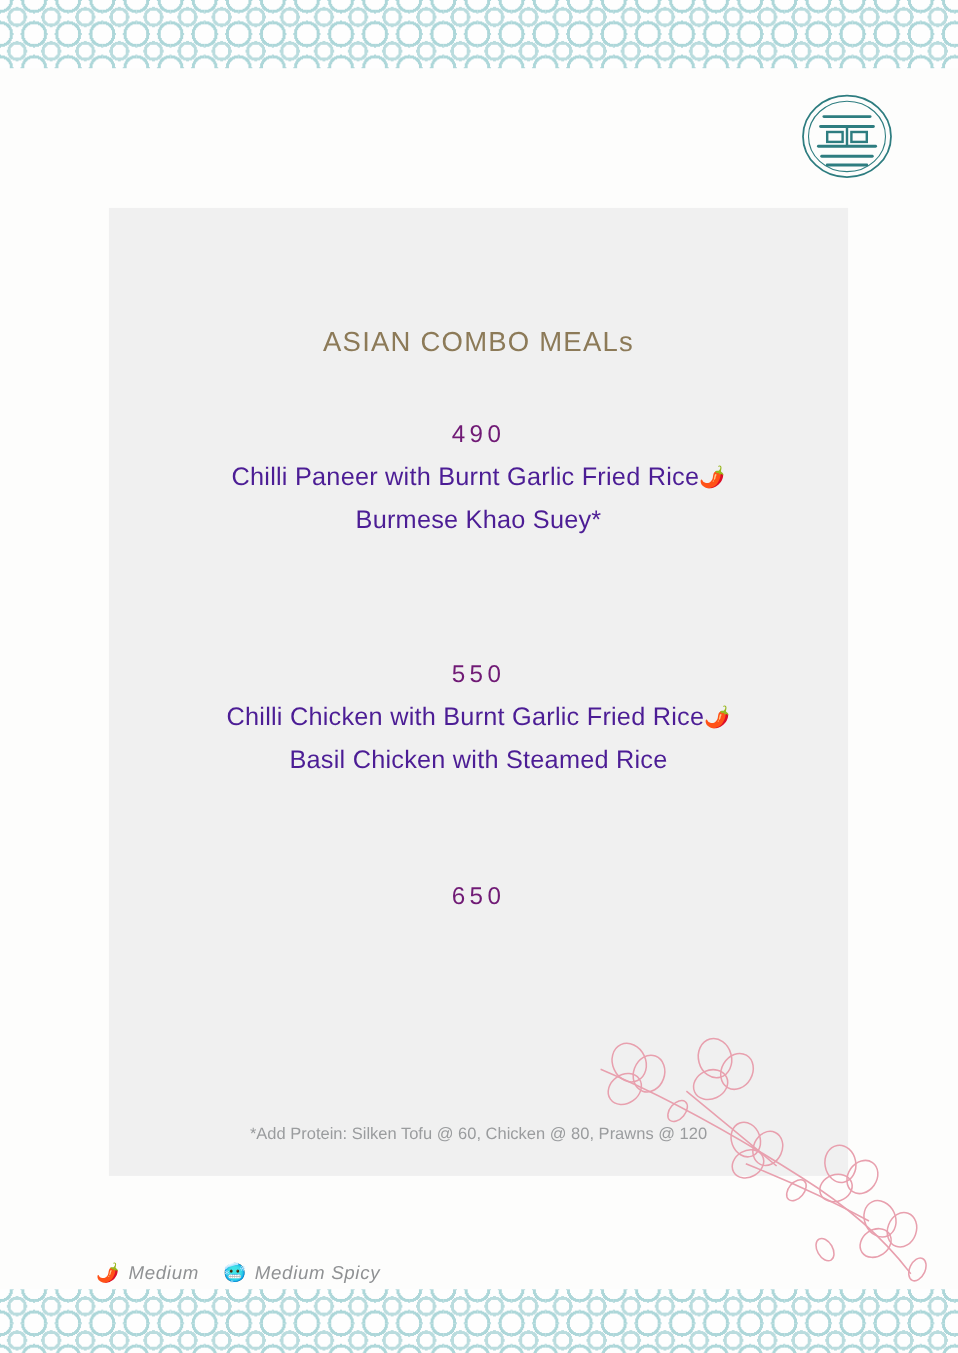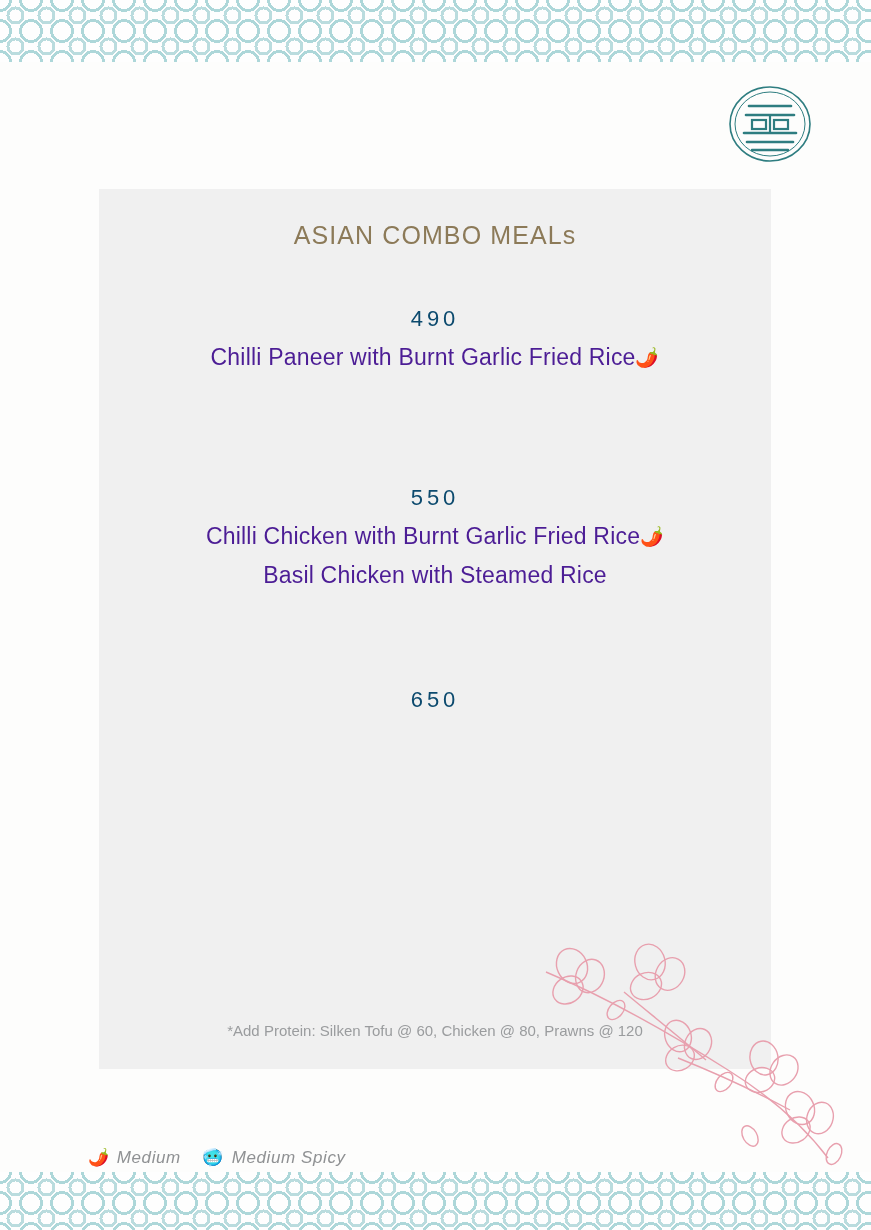--- a/index.html
+++ b/index.html
@@ -48,35 +48,35 @@
     position: absolute;
     left: 99px;
     top: 189px;
     width: 672px;
     height: 880px;
     background: #f0f0f0;
   }
 
   .menu-title {
     text-align: center;
-    margin-top: 32px;
+    margin-top: 108px;
     font-size: 25px;
     letter-spacing: 1.1px;
     color: #8c7a58;
     font-weight: 500;
   }
 
   .section {
     text-align: center;
     color: #8f9193;
   }
   .section .price {
     font-size: 22px;
     letter-spacing: 4px;
-    color: #0c4a6e;
+    color: #701a75;
     margin-bottom: 6px;
   }
   .section .item {
     font-size: 23px;
     line-height: 1.7;
     color: #4c1d95;
     font-weight: 300;
     letter-spacing: .2px;
   }
   .chili { font-size: 19px; vertical-align: 1px; }
@@ -148,20 +148,23 @@
 
 <div class="card">
 
   <h1 class="menu-title">ASIAN COMBO MEALs</h1>
 
   <div class="section" id="sec-0">
     <div class="price">490</div>
     <div class="item">
       <span>Chilli Paneer with Burnt Garlic Fried Rice</span><span class="chili">🌶️</span>
     </div>
+    <div class="item">
+      <span>Burmese Khao Suey*</span><span class="chili"></span>
+    </div>
   </div>
 
   <div class="section" id="sec-1">
     <div class="price">550</div>
     <div class="item">
       <span>Chilli Chicken with Burnt Garlic Fried Rice</span><span class="chili">🌶️</span>
     </div>
     <div class="item">
       <span>Basil Chicken with Steamed Rice</span><span class="chili"></span>
     </div>

